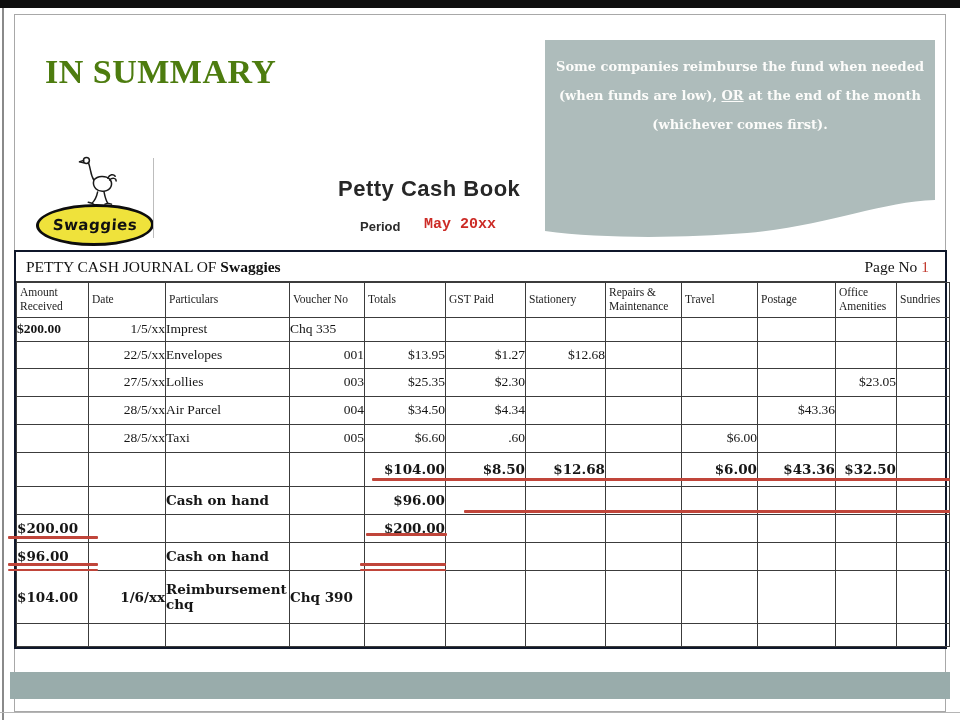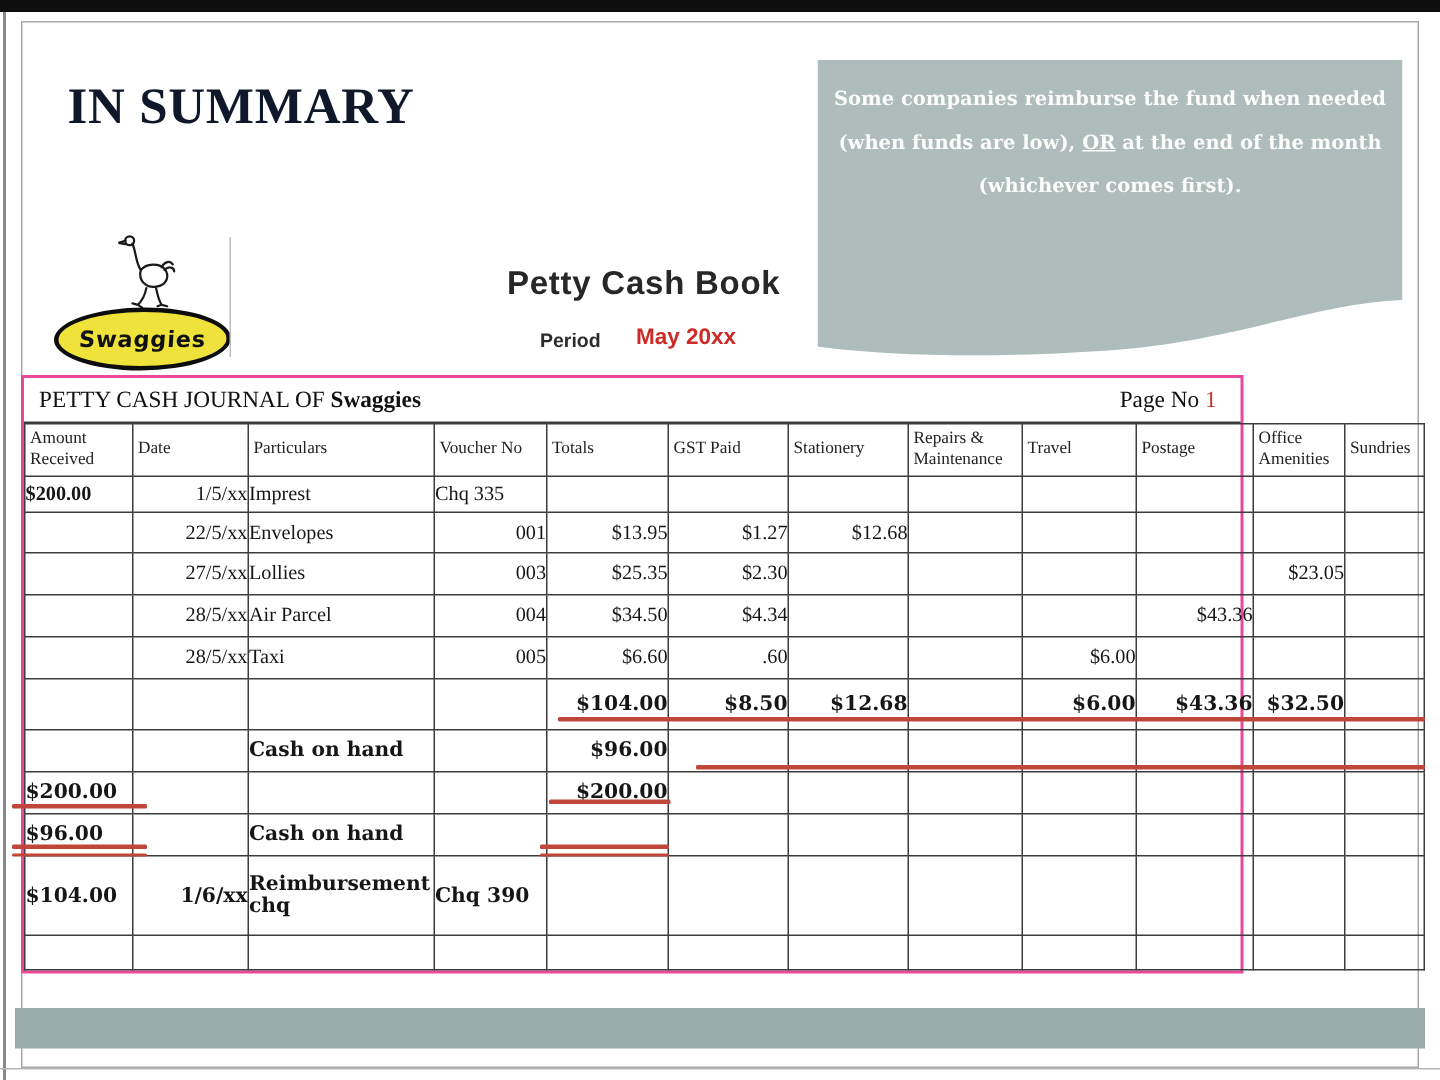--- a/index.html
+++ b/index.html
@@ -7,21 +7,21 @@
          font-family:"Liberation Serif",serif;}
   .abs{position:absolute;}
 
   
   #top-bar{left:0;top:0;width:960px;height:8px;background:#0e0e0e;}
   #left-edge{left:2px;top:8px;width:2px;height:712px;background:#8a8a8a;}
   #bottom-edge{left:0;top:712px;width:960px;height:1px;background:#b5b5b5;}
   #inner-frame{left:14px;top:14px;width:930px;height:696px;border:1px solid #a8a8a8;}
 
   
-  #slide-title{left:45px;top:53px;font-size:34px;font-weight:bold;color:#0f172a;letter-spacing:.5px;}
+  #slide-title{left:45px;top:53px;font-size:34px;font-weight:bold;color:#4d7c0f;letter-spacing:.5px;}
 
   
   #callout{left:545px;top:40px;width:390px;height:208px;}
   #callout svg{position:absolute;left:0;top:0;}
   #callout-text{position:absolute;left:0;top:10px;width:100%;padding:2px 8px;box-sizing:border-box;
     text-align:center;font-family:"DejaVu Serif",serif;font-weight:bold;font-size:13px;
     line-height:29px;color:#fcfcfa;}
   #callout-text .or{text-decoration:underline;}
 
   
@@ -33,25 +33,25 @@
   #logo-tagline{margin-top:3px;font-style:italic;font-size:8.5px;color:#3c3c3c;
     font-family:"DejaVu Serif",serif;letter-spacing:.5px;}
   #ostrich{height:52px;margin-bottom:-6px;}
   #logo-divider{left:153px;top:158px;width:1px;height:80px;background:#bdbdbd;}
 
   
   #book-title{left:338px;top:176px;font-family:"Liberation Sans",sans-serif;font-weight:bold;
     font-size:22px;color:#272727;letter-spacing:.5px;}
   #period-label{left:360px;top:219px;font-family:"Liberation Sans",sans-serif;font-weight:bold;
     font-size:13px;color:#2b2b2b;}
-  #period-value{left:424px;top:216px;font-family:Liberation Sans, sans-serif;font-weight:bold;
+  #period-value{left:424px;top:216px;font-family:Liberation Mono, monospace;font-weight:bold;
     font-size:15px;}
 
   
-  #journal{left:14px;top:250px;width:815px;box-sizing:border-box;border:2px solid #ec4899;background:#fff;}
+  #journal{left:14px;top:250px;width:933px;box-sizing:border-box;border:2px solid #0f172a;background:#fff;}
   #journal-title-bar{height:29px;border-bottom:1px solid #3c3c3c;display:flex;
     align-items:center;justify-content:space-between;padding:0 16px 0 10px;font-size:15.5px;color:#111;}
   #journal-title-bar .company{font-weight:bold;}
   #journal table{border-collapse:collapse;table-layout:fixed;width:929px;}
   #journal th{border:1px solid #3c3c3c;font-weight:normal;font-size:11.5px;color:#222;
     text-align:left;padding:2px 3px;vertical-align:middle;line-height:1.18;overflow:visible;}
   #journal td{border:1px solid #3c3c3c;font-size:13.5px;color:#161616;padding:0;
     vertical-align:middle;overflow:visible;line-height:1.1;}
   tr.opening td{font-size:15px;}
   tr.summary td{font-family:"DejaVu Serif",serif;font-weight:bold;font-size:14.5px;color:#131313;}

